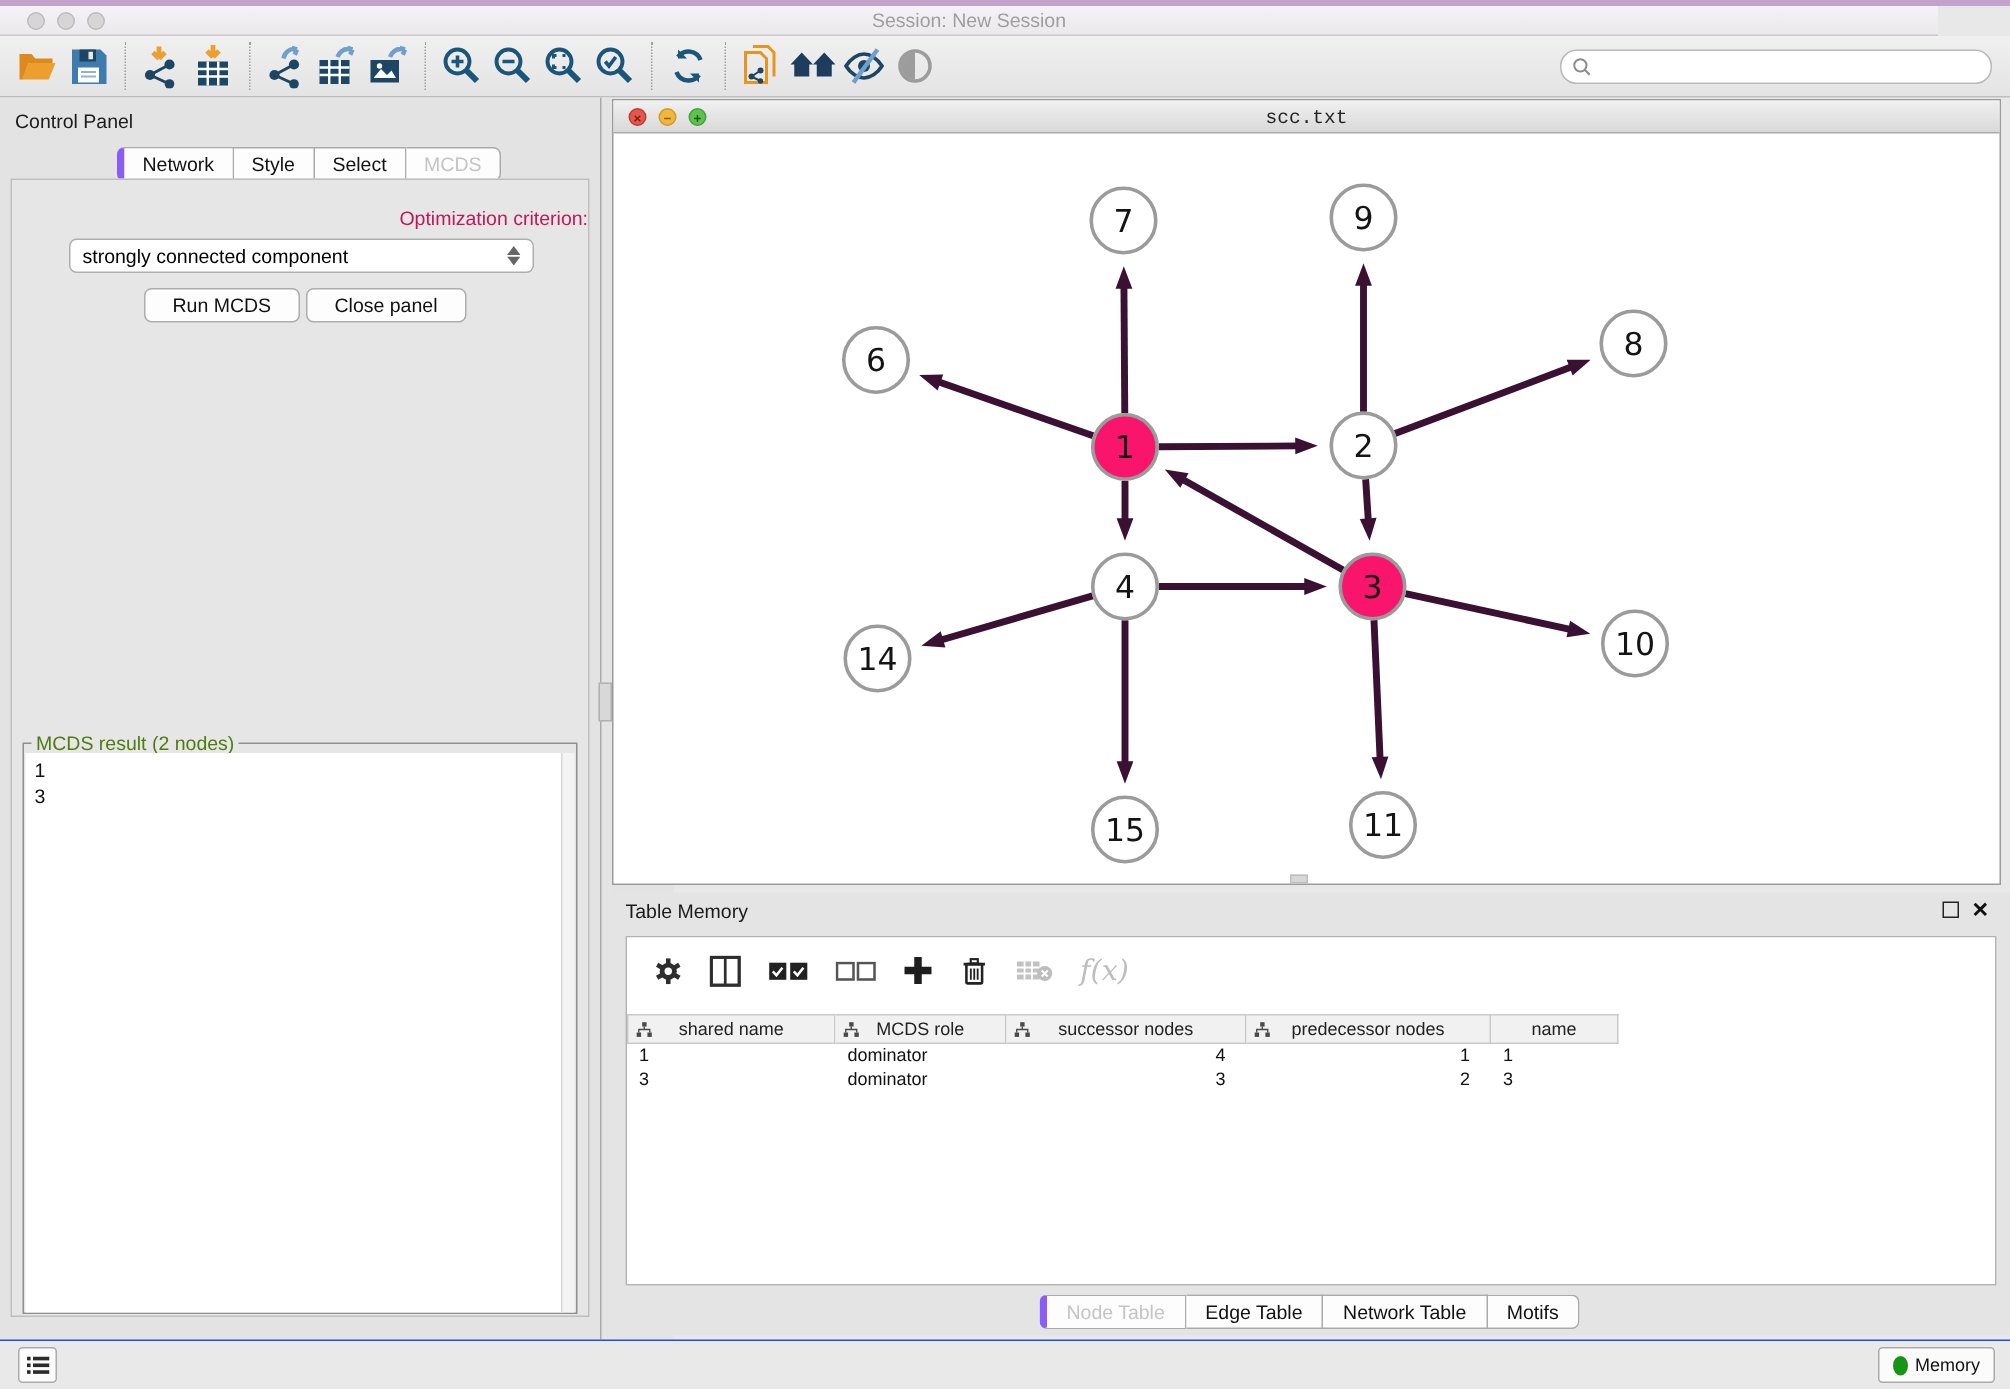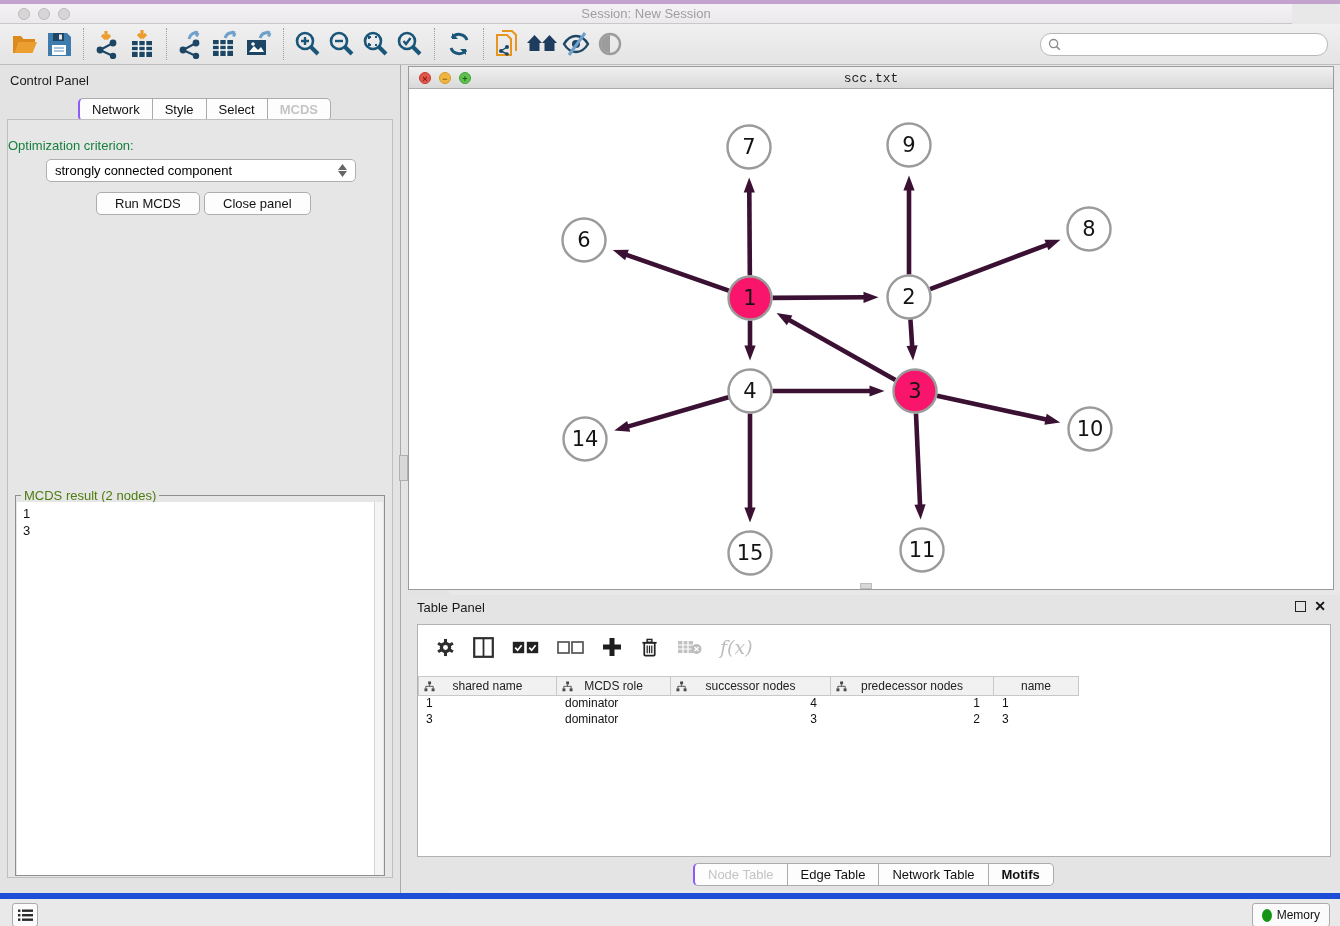--- a/index.html
+++ b/index.html
@@ -27,26 +27,26 @@
   
   #control-panel { left:0; top:65px; width:449px; height:828px; background:#E3E3E3; }
   #cp-title { left:10px; top:8px; font-size:13px; color:#1A1A1A; }
   .panel-btns { display:flex; gap:8px; align-items:center; }
   #cp-btns { right:12px; top:7px; }
   .float-box { width:11px; height:11px; border:1.5px solid #222; display:inline-block; cursor:pointer; }
   .close-x { font-size:14px; font-weight:bold; color:#111; cursor:pointer; line-height:11px; }
   .seg { display:flex; }
   .seg-btn { background:#FDFDFD; border:1px solid #ABABAB; border-left:none; font-size:13px; color:#111;
     padding:3px 12px; cursor:pointer; font-family:"Liberation Sans",sans-serif; }
-  .seg-btn:first-child { border-left:2px solid #8b5cf6; border-radius:5px 0 0 5px; }
-  .seg-btn:last-child { border-radius:0 5px 5px 0;font-weight:bold; }
+  .seg-btn:first-child { border-left:5px solid #8b5cf6; border-radius:5px 0 0 5px; }
+  .seg-btn:last-child { border-radius:0 5px 5px 0; }
   .seg-btn.selected { color:#C4C4C4; }
   #cp-tabs { left:78px; top:33px; }
   #cp-body { left:7px; top:54px; width:386px; height:759px; background:#E6E6E6; border:1px solid #BFBFBF; }
-  #opt-label { width:100%; text-align:left; top:18px; font-size:13px; color:#15803d; }
+  #opt-label { width:100%; text-align:right; top:18px; font-size:13px; color:#be185d; }
   #opt-select { left:38px; top:39px; width:310px; height:23px; background:#fff; border:1px solid #AFAFAF;
     border-radius:5px; display:flex; align-items:center; padding:0 8px; font-size:13px; cursor:pointer; }
   #opt-select .spin { margin-left:auto; display:flex; flex-direction:column; gap:1px; }
   .cp-push { background:#FDFDFD; border:1px solid #ADADAD; border-radius:5px; font-size:13px;
     padding:3px 18px; cursor:pointer; font-family:"Liberation Sans",sans-serif; color:#111; }
   #run-btn { left:88px; top:72px; }
   #closep-btn { left:196px; top:72px; }
   #result-fieldset { left:7px; top:375px; width:370px; height:381px; border:1px solid #8F8F8F; }
   #result-legend { left:5px; top:-8px; background:#E6E6E6; padding:0 3px; font-size:13px; color:#4d7c0f; }
   #result-area { left:1px; top:6px; width:358px; height:373px; background:#fff;
@@ -85,21 +85,21 @@
   .col-h .tree-ic { position:absolute; left:5px; top:4px; }
   #tp-rows { left:0; top:71px; width:100%; }
   .t-row { display:flex; height:16px; font-size:12px; color:#111; cursor:default; }
   .t-cell { overflow:hidden; white-space:nowrap; }
   .al { text-align:left; padding-left:8px; }
   .ar { text-align:right; padding-right:14px; }
   #tp-tabs { left:285px; top:268px; }
   #tp-tabs .seg-btn { padding:3px 13px; }
 
   
-  #statusbar { left:0; top:893px; width:1340px; height:33px; background:#E9E9E9; border-top:6px solid #1d4ed8; }
+  #statusbar { left:0; top:893px; width:1340px; height:33px; background:#E9E9E9; border-top:1px solid #1d4ed8; }
   #taskmgr-btn { left:12px; top:4px; width:26px; height:24px; background:#FBFBFB; border:1px solid #ABABAB;
     border-radius:3px; display:flex; align-items:center; justify-content:center; cursor:pointer; }
   #memory-btn { right:10px; top:4px; height:24px; background:#FBFBFB; border:1px solid #ABABAB;
     border-radius:3px; display:flex; align-items:center; gap:5px; padding:0 9px; font-size:12px;
     color:#111; cursor:pointer; }
   #memory-dot { width:10px; height:13px; border-radius:50%; background:#169416; }
 </style>
 </head>
 <body>
 
@@ -375,21 +375,21 @@
       </g>
       <g>
         <circle cx="341" cy="464" r="21.5" fill="#FFFFFF" stroke="#9B9B9B" stroke-width="2.4"></circle>
         <text x="341" y="464" text-anchor="middle" dy="0.35em" font-size="21" fill="#141414" font-family="&quot;DejaVu Sans&quot;, sans-serif">15</text>
       </g>
     </svg>
 </div>
 <div id="h-grip" class="abs"></div>
 
 <div id="table-panel" class="abs">
-  <div id="tp-title" class="abs">Table Panel</div>
+  <div id="tp-title" class="abs">Table Memory</div>
   <div id="tp-btns" class="abs panel-btns">
     <span class="float-box"></span>
     <span class="close-x">✕</span>
   </div>
   <div id="tp-box" class="abs">
     <div id="tp-header" class="abs">
         <div class="col-h" style="width: 139px;">
           <svg class="tree-ic" width="11" height="11" viewBox="0 0 12 12">
             <g fill="#4A4A4A">
               <rect x="4.5" y="0.5" width="3.2" height="3.2"></rect>

